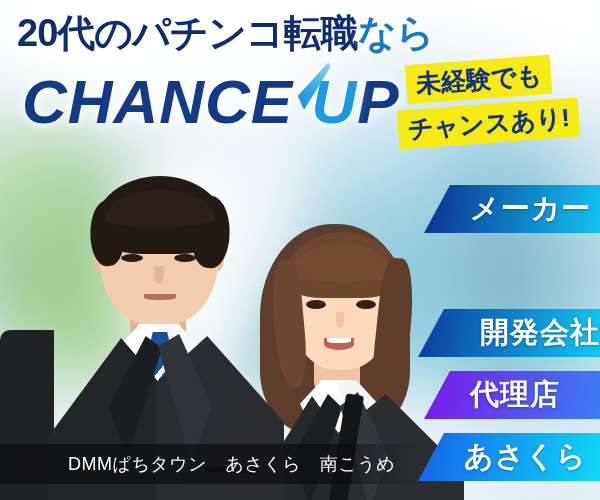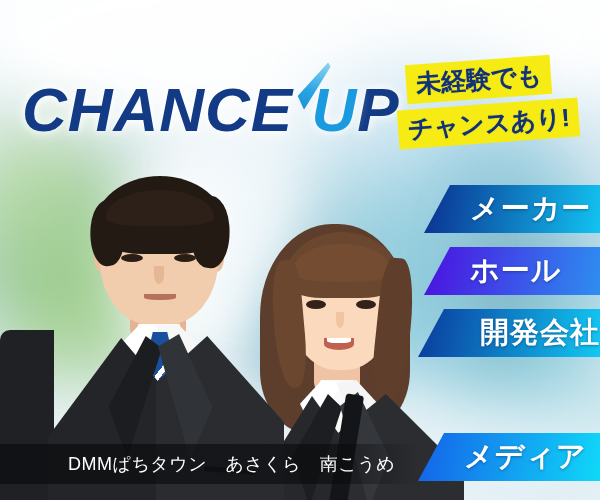--- a/index.html
+++ b/index.html
@@ -180,21 +180,21 @@
   
   .headline{
     position:absolute;left:17px;top:14px;width:430px;
     font-size:38px;font-weight:bold;letter-spacing:-1px;line-height:1;
     color:#0d2d6b;white-space:nowrap;
     text-shadow:0 0 6px rgba(255,255,255,.95),0 0 12px rgba(255,255,255,.85),1px 1px 0 rgba(255,255,255,.7);
   }
   .headline .nara{color:#1878c8;}
 
   .logo{
-    position:absolute;left:22px;top:74px;width:400px;height:74px;
+    position:absolute;left:22px;top:66px;width:400px;height:74px;
     font-size:62px;font-weight:bold;font-style:italic;letter-spacing:1px;line-height:72px;
     color:#123a85;white-space:nowrap;
     text-shadow:0 0 8px rgba(255,255,255,.95),0 0 16px rgba(255,255,255,.8);
   }
   .logo .up-u{color:#1b9ae0;position:relative;display:inline-block;}
   .logo .up-p{color:#123a85;}
   .swoosh{
     position:absolute;left:296px;top:62px;width:34px;height:48px;
     background:linear-gradient(200deg,#8fd6f2 0%,#2aa4e4 60%,#1b8fd0 100%);
     clip-path:polygon(92% 0,100% 8%,26% 100%,6% 72%);
@@ -311,41 +311,42 @@
       <div class="m-jacket-l"></div>
         <div class="m-jacket-r"></div>
       <div class="m-lapel-l"></div>
         <div class="m-lapel-r"></div>
       <div class="m-pocket"></div>
 
     </div>
 
   </div>
 
+  <div class="headline"><span>20代のパチンコ転職</span><span class="nara">なら</span></div>
 
   <div class="logo"><span>CHANCE</span>&nbsp;<span class="up-u">U</span><span class="up-p">P</span></div>
   <div class="swoosh"></div>
 
   <div class="badge">
     <div class="ybar ybar1">未経験でも</div>
     <div class="ybar ybar2">チャンスあり!</div>
   </div>
 
   <div class="cats">
     <div class="cat" id="cat0" style="top: 185px; width: 176px; background: linear-gradient(100deg, rgb(11, 47, 143) 0%, rgb(18, 195, 240) 100%);">
         <span>メーカー</span>
       </div>
-    <div class="cat" id="cat1" style="top: 247px; width: 176px; background: linear-gradient(100deg, rgb(75, 16, 224) 0%, rgb(46, 142, 240) 100%);">
-        <span>ホール</span>
-      </div>
     <div class="cat" id="cat2" style="top: 309px; width: 182px; background: linear-gradient(100deg, rgb(10, 58, 156) 0%, rgb(18, 200, 242) 100%); justify-content: flex-end;">
         <span>開発会社</span>
       </div>
+    <div class="cat" id="cat3" style="top: 371px; width: 176px; background: linear-gradient(100deg, rgb(122, 24, 234) 0%, rgb(58, 126, 242) 100%);">
+        <span>代理店</span>
+      </div>
     <div class="cat" id="cat4" style="top: 433px; width: 182px; background: linear-gradient(100deg, rgb(20, 98, 232) 0%, rgb(16, 216, 248) 100%);">
-        <span>メディア</span>
+        <span>あさくら</span>
       </div>
   </div>
 
   <div class="caption">
     <div class="caption-text">DMMぱちタウン　あさくら　南こうめ</div>
   </div>
 
 </div>
 
 </body></html>

